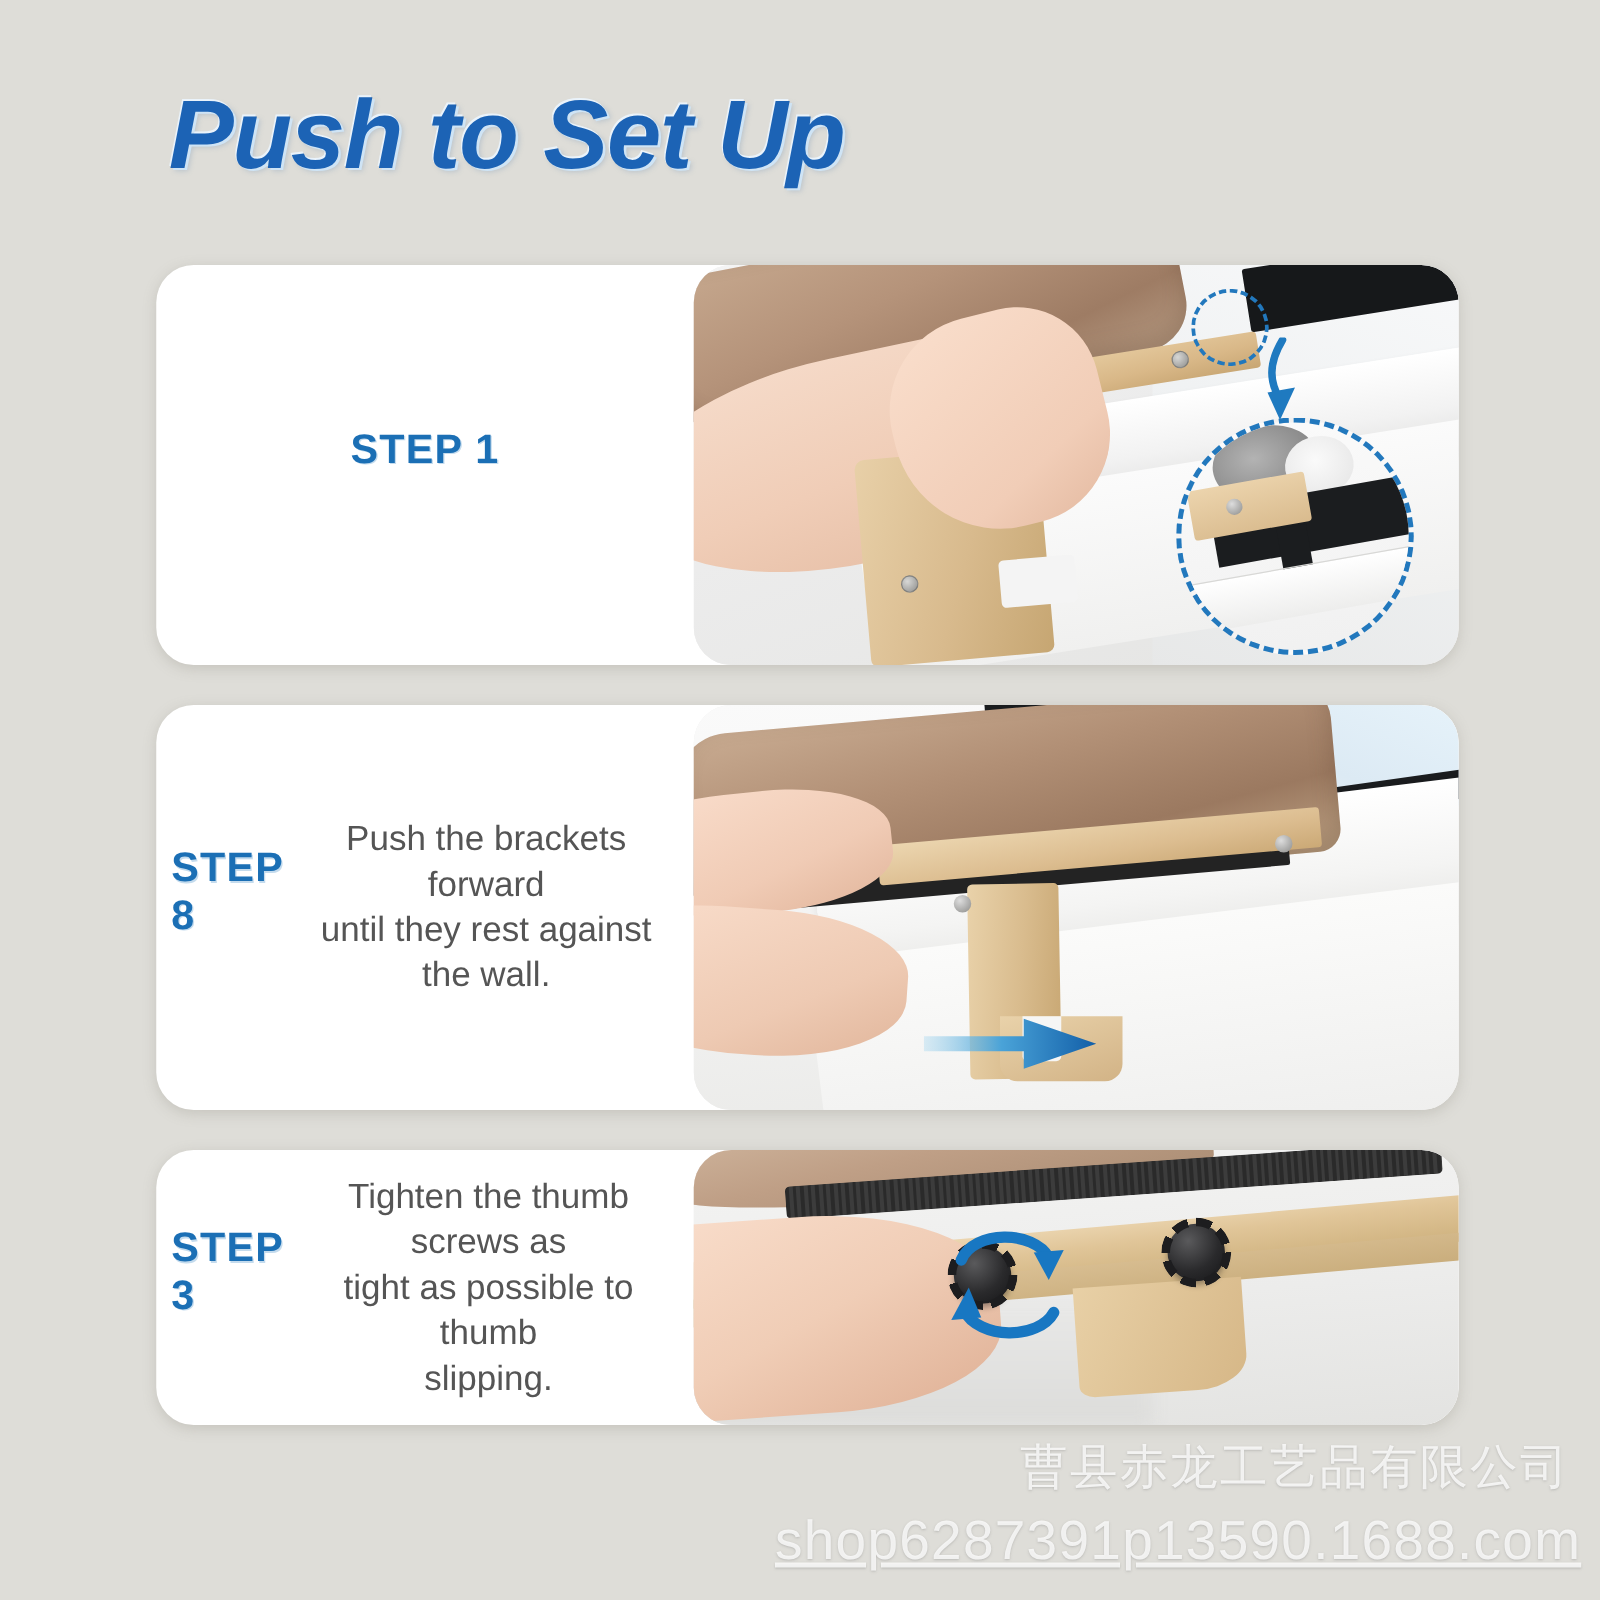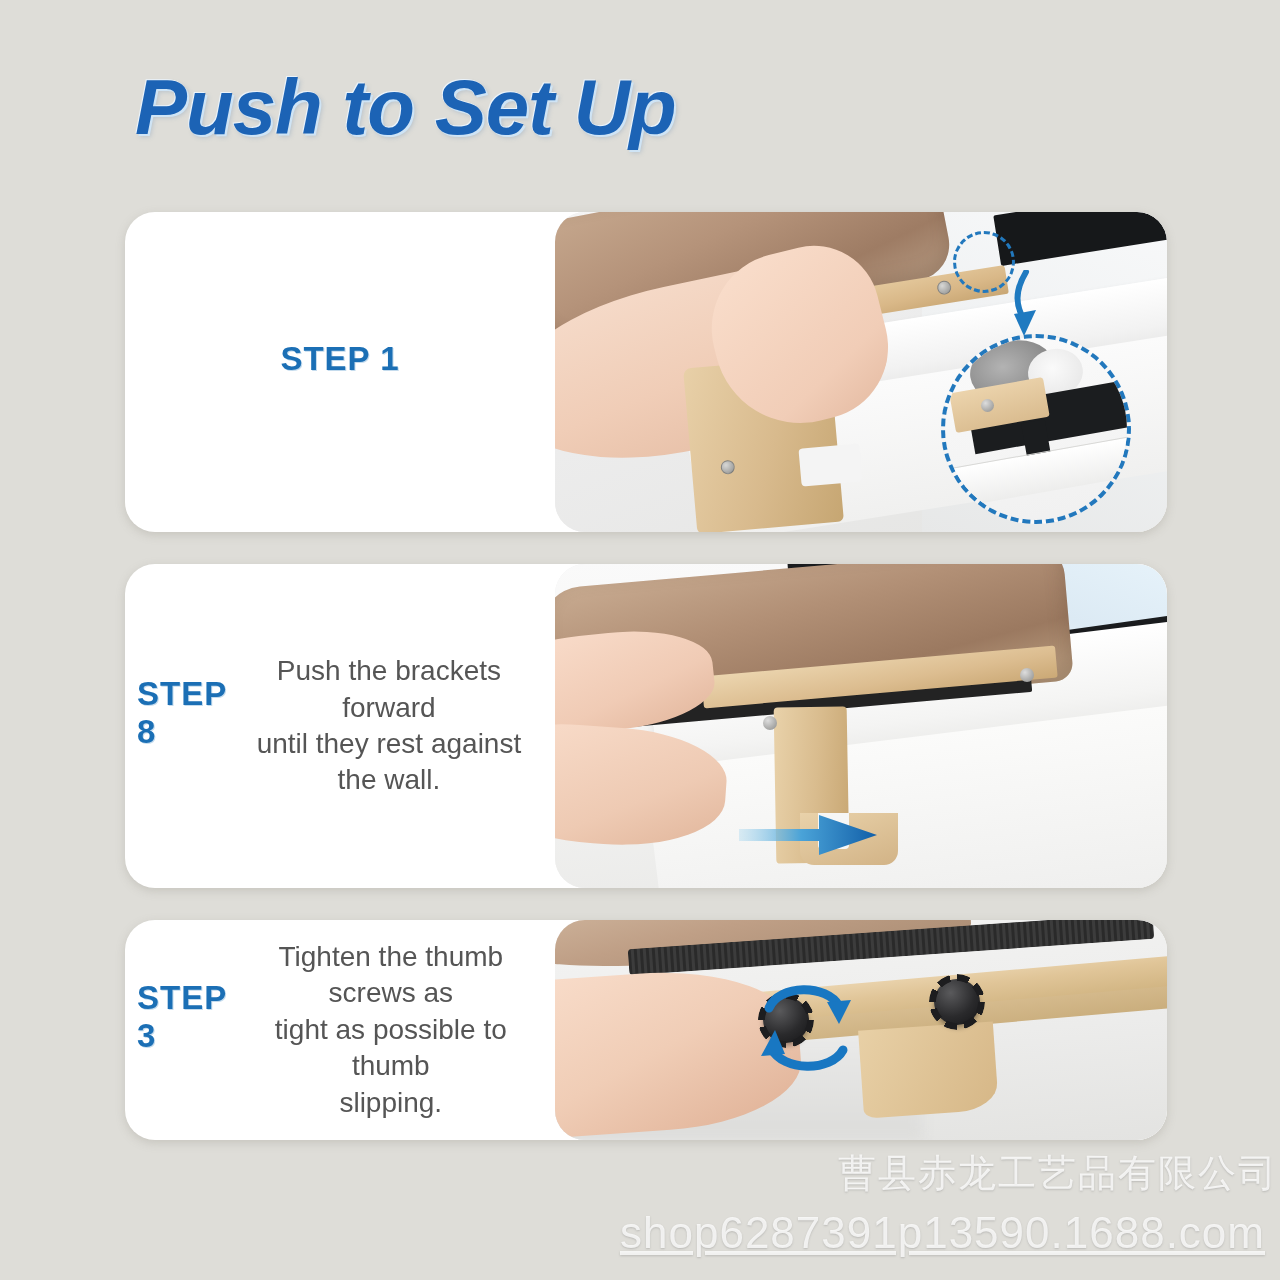--- a/index.html
+++ b/index.html
@@ -402,21 +402,21 @@
   .rot-arrows { position:absolute; left:30%; top:22%; width:150px; height:110px; }
 
   
   .wm {
     position:absolute;
     color:rgba(255,255,255,0.78);
     white-space:nowrap;
     pointer-events:none;
     text-shadow:0 1px 2px rgba(120,120,120,0.35);
   }
-  #wm-company { left:838px; top:1148px; font-size:38px; letter-spacing:2px;text-align:center; }
+  #wm-company { left:816px; top:1148px; font-size:38px; letter-spacing:2px;text-align:center; }
   #wm-url     { left:620px; top:1208px; font-size:44px; letter-spacing:1px;text-decoration:underline; }
 </style>
 </head>
 <body>
 
 <div id="page">
 
   <div class="title">Push to Set Up</div>
 
   <div class="card" id="card-1">

